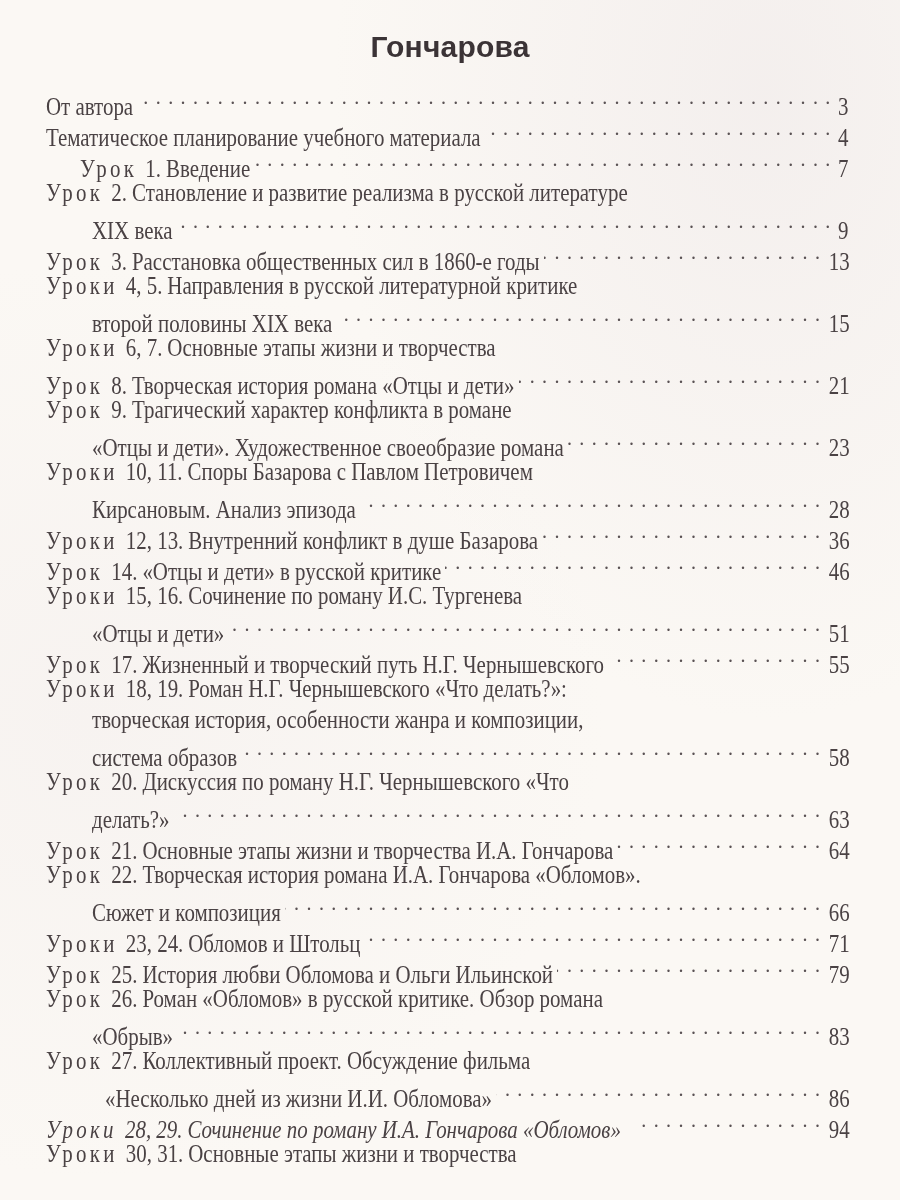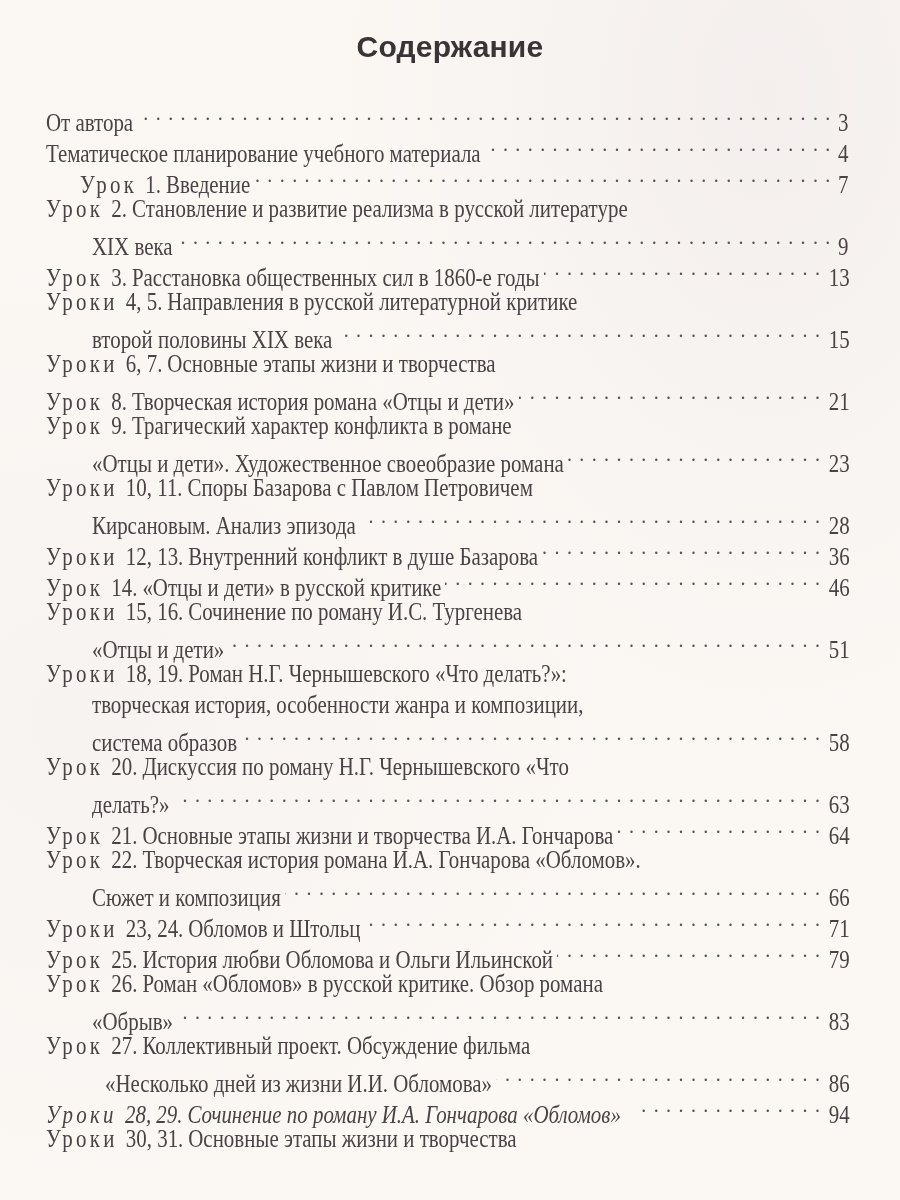--- a/index.html
+++ b/index.html
@@ -31,21 +31,21 @@
       width: 900px;
       text-align: center;
       font-family: "Liberation Sans", sans-serif;
       font-weight: bold;
       font-size: 30px;
       color: #3b3336;
       letter-spacing: 0.2px;
     }
     .toc {
       position: absolute;
-      top: 100px;
+      top: 84px;
       left: 46px;
       width: 800px;
       text-align: center;
     }
     .entry {
       font-size: 25.5px;
       line-height: 31px;
       transform-origin: left top;
     }
     .line {
@@ -94,21 +94,21 @@
       flex: 0 0 auto;
       display: inline-block;
       transform: scaleX(0.82);
       transform-origin: right center;
     }
   </style>
 </head>
 <body>
 
 <div class="page">
-  <div class="title">Содержание</div>
+  <div class="title">Гончарова</div>
 
   <div class="toc" id="toc">
       <div class="entry">
         <div class="line">
           <span class="txt-wrap" style="width: 87.1634px;"><span class="label"><span>От автора</span></span></span>
           <span class="leader"></span>
           <span class="page-num" style="width: 10.455px; transform-origin: right center;">3</span>
         </div>
       </div>
       <div class="entry">
@@ -199,20 +199,27 @@
         </div>
       </div>
       <div class="entry">
         <div class="line">
           <span class="txt-wrap" style="width: 476.125px;"><span class="label"><span class="prefix">Уроки</span><span class="num">15,  16.</span><span>Сочинение по роману И.С. Тургенева</span></span></span>
         </div>
         <div class="line cont">
           <span class="txt-wrap" style="width: 132.289px;"><span class="label"><span>«Отцы и дети»</span></span></span>
           <span class="leader"></span>
           <span class="page-num" style="width: 20.91px; transform-origin: right center;">51</span>
+        </div>
+      </div>
+      <div class="entry">
+        <div class="line">
+          <span class="txt-wrap" style="width: 558.061px;"><span class="label"><span class="prefix">Урок</span><span class="num">17.</span><span>Жизненный и творческий путь Н.Г. Чернышевского</span></span></span>
+          <span class="leader"></span>
+          <span class="page-num" style="width: 20.91px; transform-origin: right center;">55</span>
         </div>
       </div>
       <div class="entry">
         <div class="line">
           <span class="txt-wrap" style="width: 520.905px;"><span class="label"><span class="prefix">Уроки</span><span class="num">18,  19.</span><span>Роман Н.Г. Чернышевского «Что делать?»:</span></span></span>
         </div>
         <div class="line cont">
           <span class="txt-wrap" style="width: 491.462px;"><span class="label"><span>творческая история, особенности жанра и композиции,</span></span></span>
         </div>
         <div class="line cont">

